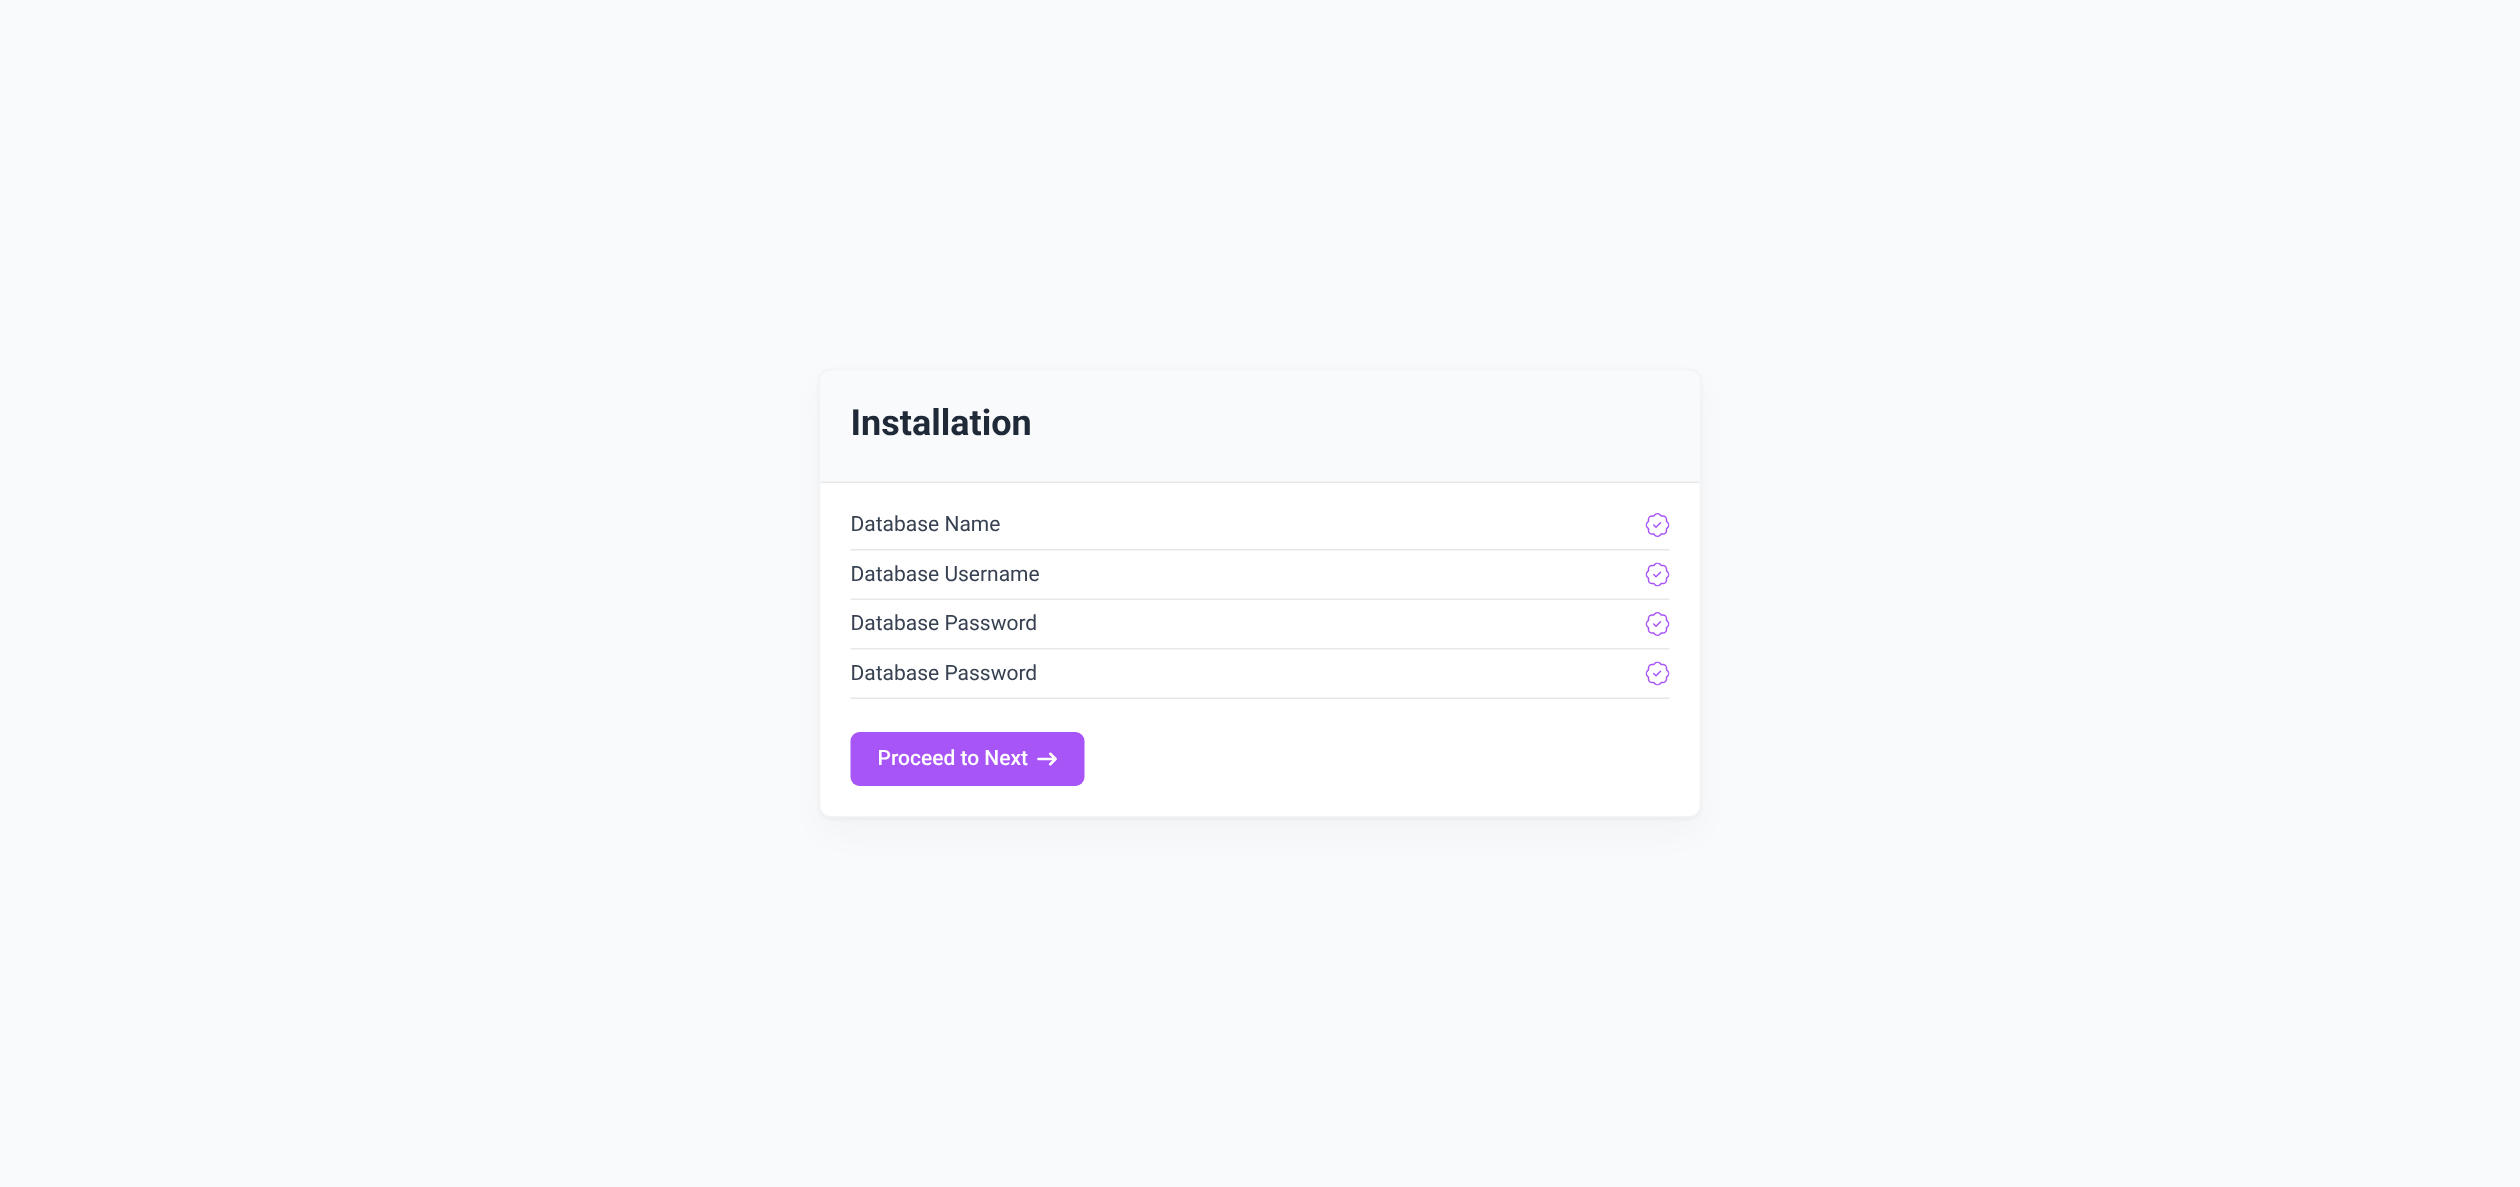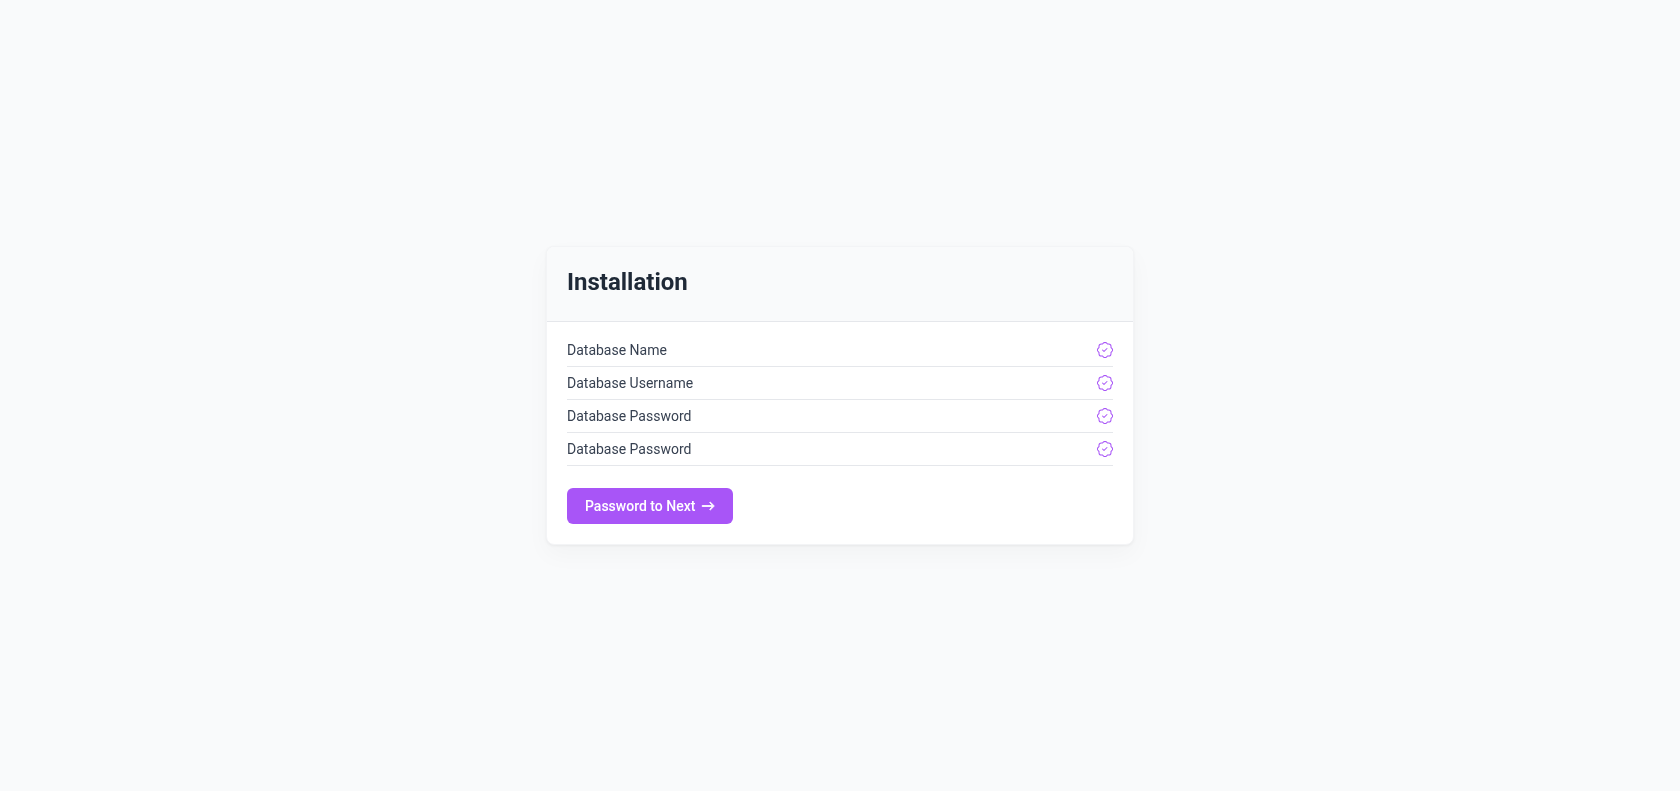--- a/index.html
+++ b/index.html
@@ -141,21 +141,21 @@
         <span class="item-label">Database Password</span>
         <span class="check-icon">
           <svg viewBox="0 0 16 16" fill="currentColor" xmlns="http://www.w3.org/2000/svg">
             <path fill-rule="evenodd" d="M10.354 6.146a.5.5 0 0 1 0 .708l-3 3a.5.5 0 0 1-.708 0l-1.5-1.5a.5.5 0 1 1 .708-.708L7 8.793l2.646-2.647a.5.5 0 0 1 .708 0z"></path>
             <path d="m10.273 2.513-.921-.944.715-.698.622.637.89-.011a2.89 2.89 0 0 1 2.924 2.924l-.01.89.636.622a2.89 2.89 0 0 1 0 4.134l-.637.622.011.89a2.89 2.89 0 0 1-2.924 2.924l-.89-.01-.622.636a2.89 2.89 0 0 1-4.134 0l-.622-.637-.89.011a2.89 2.89 0 0 1-2.924-2.924l.01-.89-.636-.622a2.89 2.89 0 0 1 0-4.134l.637-.622-.011-.89a2.89 2.89 0 0 1 2.924-2.924l.89.01.622-.636a2.89 2.89 0 0 1 4.134 0l-.715.698a1.89 1.89 0 0 0-2.704 0l-.92.944-1.32-.016a1.89 1.89 0 0 0-1.911 1.912l.016 1.318-.944.921a1.89 1.89 0 0 0 0 2.704l.944.92-.016 1.32a1.89 1.89 0 0 0 1.912 1.911l1.318-.016.921.944a1.89 1.89 0 0 0 2.704 0l.92-.944 1.32.016a1.89 1.89 0 0 0 1.911-1.912l-.016-1.318.944-.921a1.89 1.89 0 0 0 0-2.704l-.944-.92.016-1.32a1.89 1.89 0 0 0-1.912-1.911l-1.318.016z"></path>
           </svg>
         </span>
       </li>
     </ul>
     <button class="proceed-button">
-      <span>Password to Next</span>
+      <span>Proceed to Next</span>
       <span class="arrow-icon">
         <svg viewBox="0 0 16 16" fill="currentColor" xmlns="http://www.w3.org/2000/svg">
           <path fill-rule="evenodd" d="M1 8a.5.5 0 0 1 .5-.5h11.793l-3.147-3.146a.5.5 0 0 1 .708-.708l4 4a.5.5 0 0 1 0 .708l-4 4a.5.5 0 0 1-.708-.708L13.293 8.5H1.5A.5.5 0 0 1 1 8z"></path>
         </svg>
       </span>
     </button>
   </div>
 </div>
 
 </body></html>

